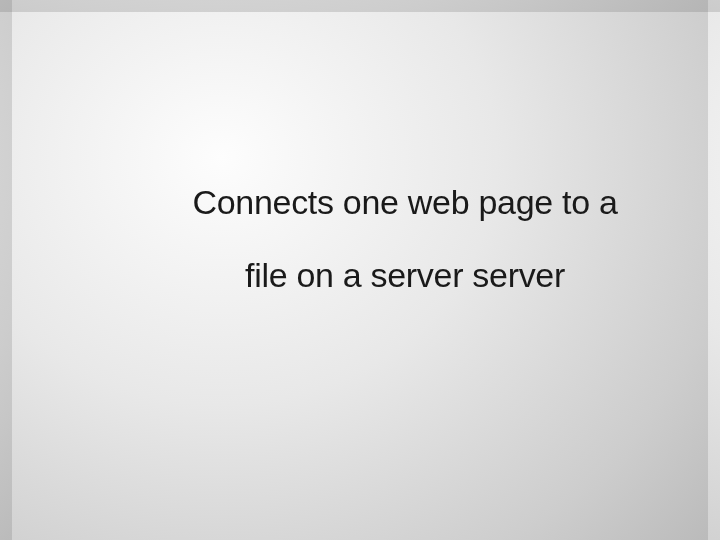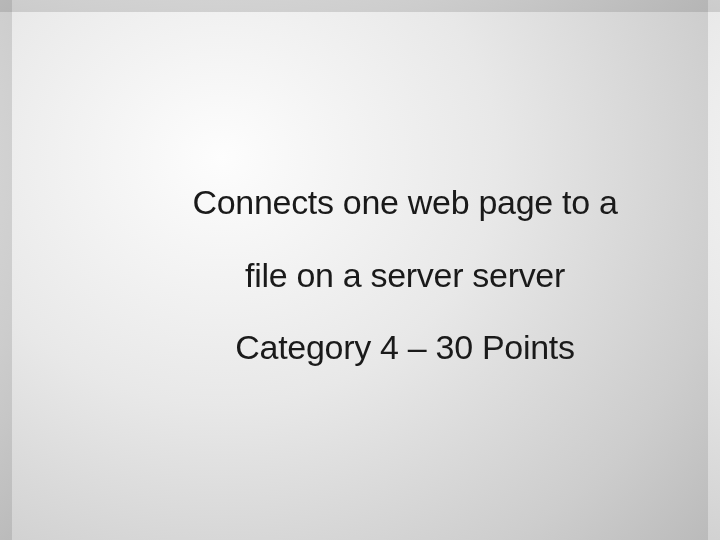--- a/index.html
+++ b/index.html
@@ -29,15 +29,14 @@
       letter-spacing: -0.3px;
     }
   </style>
 </head>
 <body>
 
 <div class="slide-container">
   <div class="slide-text">
     <div>Connects one web page to a</div>
     <div>file on a server server</div>
-    <div>Category 4 – 30 Points</div>
   </div>
 </div>
 
 </body></html>

